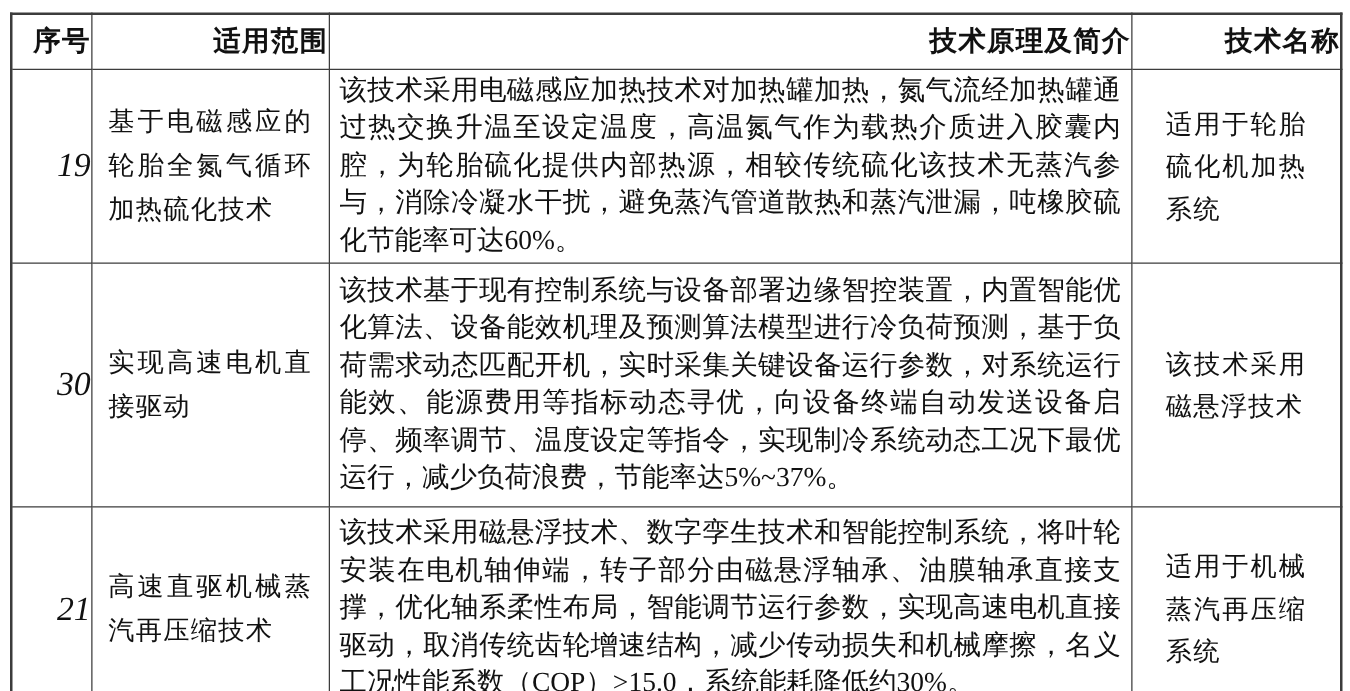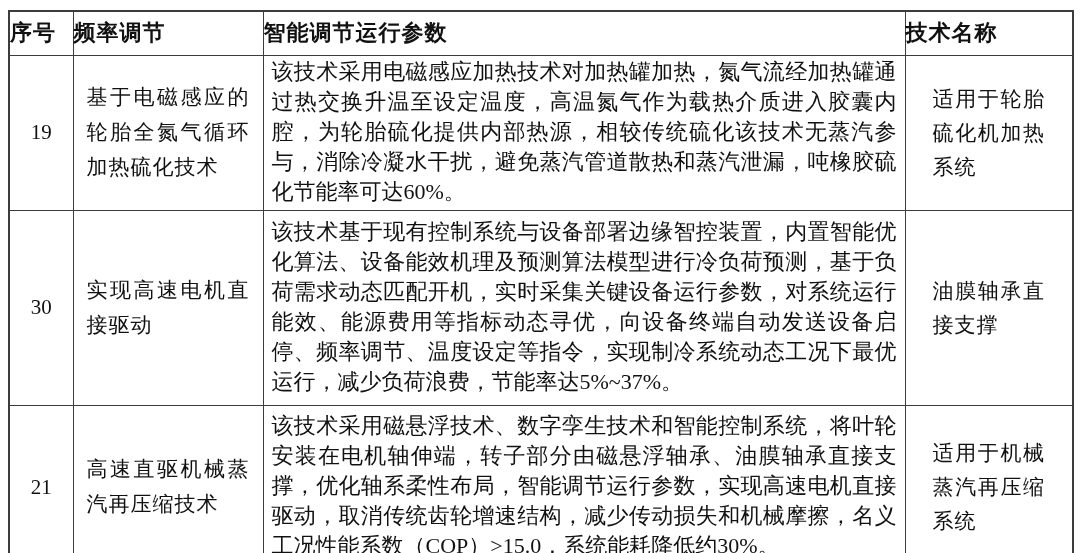--- a/index.html
+++ b/index.html
@@ -25,28 +25,29 @@
   table.tech-table th,
   table.tech-table td {
     border: 1px solid #3c3c3c;
     vertical-align: middle;
     box-sizing: border-box;
   }
   th.hdr {
     height: 44px;
     font-size: 22px;
     font-weight: bold;
-    text-align: left;
+    text-align: right;
     letter-spacing: 1px;
     padding: 0;
   }
   td.c-no {
-    text-align: center;
-    font-size: 21px;
+    text-align: right;
+    font-size: 27px;
     padding: 0;
+    font-style: italic;
   }
   td.c-name {
     font-size: 21px;
     line-height: 35px;
     padding: 0 13px;
     text-align: justify;
     text-justify: inter-ideograph;
     letter-spacing: 1px;
     margin-left: 43px;
   }
@@ -77,37 +78,37 @@
   <table class="tech-table">
     <colgroup>
       <col style="width:64px">
       <col style="width:190px">
       <col style="width:642px">
       <col style="width:168px">
     </colgroup>
     <thead>
       <tr>
         <th class="hdr">序号</th>
-        <th class="hdr">频率调节</th>
-        <th class="hdr">智能调节运行参数</th>
+        <th class="hdr">适用范围</th>
+        <th class="hdr">技术原理及简介</th>
         <th class="hdr">技术名称</th>
       </tr>
     </thead>
     <tbody>
       <tr class="r-19">
         <td class="c-no">19</td>
         <td class="c-name">基于电磁感应的轮胎全氮气循环加热硫化技术</td>
         <td class="c-desc">该技术采用电磁感应加热技术对加热罐加热，氮气流经加热罐通过热交换升温至设定温度，高温氮气作为载热介质进入胶囊内腔，为轮胎硫化提供内部热源，相较传统硫化该技术无蒸汽参与，消除冷凝水干扰，避免蒸汽管道散热和蒸汽泄漏，吨橡胶硫化节能率可达60%。</td>
         <td class="c-scope">适用于轮胎硫化机加热系统</td>
       </tr>
       <tr class="r-20">
         <td class="c-no">30</td>
         <td class="c-name">实现高速电机直接驱动</td>
         <td class="c-desc">该技术基于现有控制系统与设备部署边缘智控装置，内置智能优化算法、设备能效机理及预测算法模型进行冷负荷预测，基于负荷需求动态匹配开机，实时采集关键设备运行参数，对系统运行能效、能源费用等指标动态寻优，向设备终端自动发送设备启停、频率调节、温度设定等指令，实现制冷系统动态工况下最优运行，减少负荷浪费，节能率达5%~37%。</td>
-        <td class="c-scope">油膜轴承直接支撑</td>
+        <td class="c-scope">该技术采用磁悬浮技术</td>
       </tr>
       <tr class="r-21">
         <td class="c-no">21</td>
         <td class="c-name">高速直驱机械蒸汽再压缩技术</td>
         <td class="c-desc">该技术采用磁悬浮技术、数字孪生技术和智能控制系统，将叶轮安装在电机轴伸端，转子部分由磁悬浮轴承、油膜轴承直接支撑，优化轴系柔性布局，智能调节运行参数，实现高速电机直接驱动，取消传统齿轮增速结构，减少传动损失和机械摩擦，名义工况性能系数（COP）&gt;15.0，系统能耗降低约30%。</td>
         <td class="c-scope">适用于机械蒸汽再压缩系统</td>
       </tr>
     </tbody>
   </table>
 </div>

